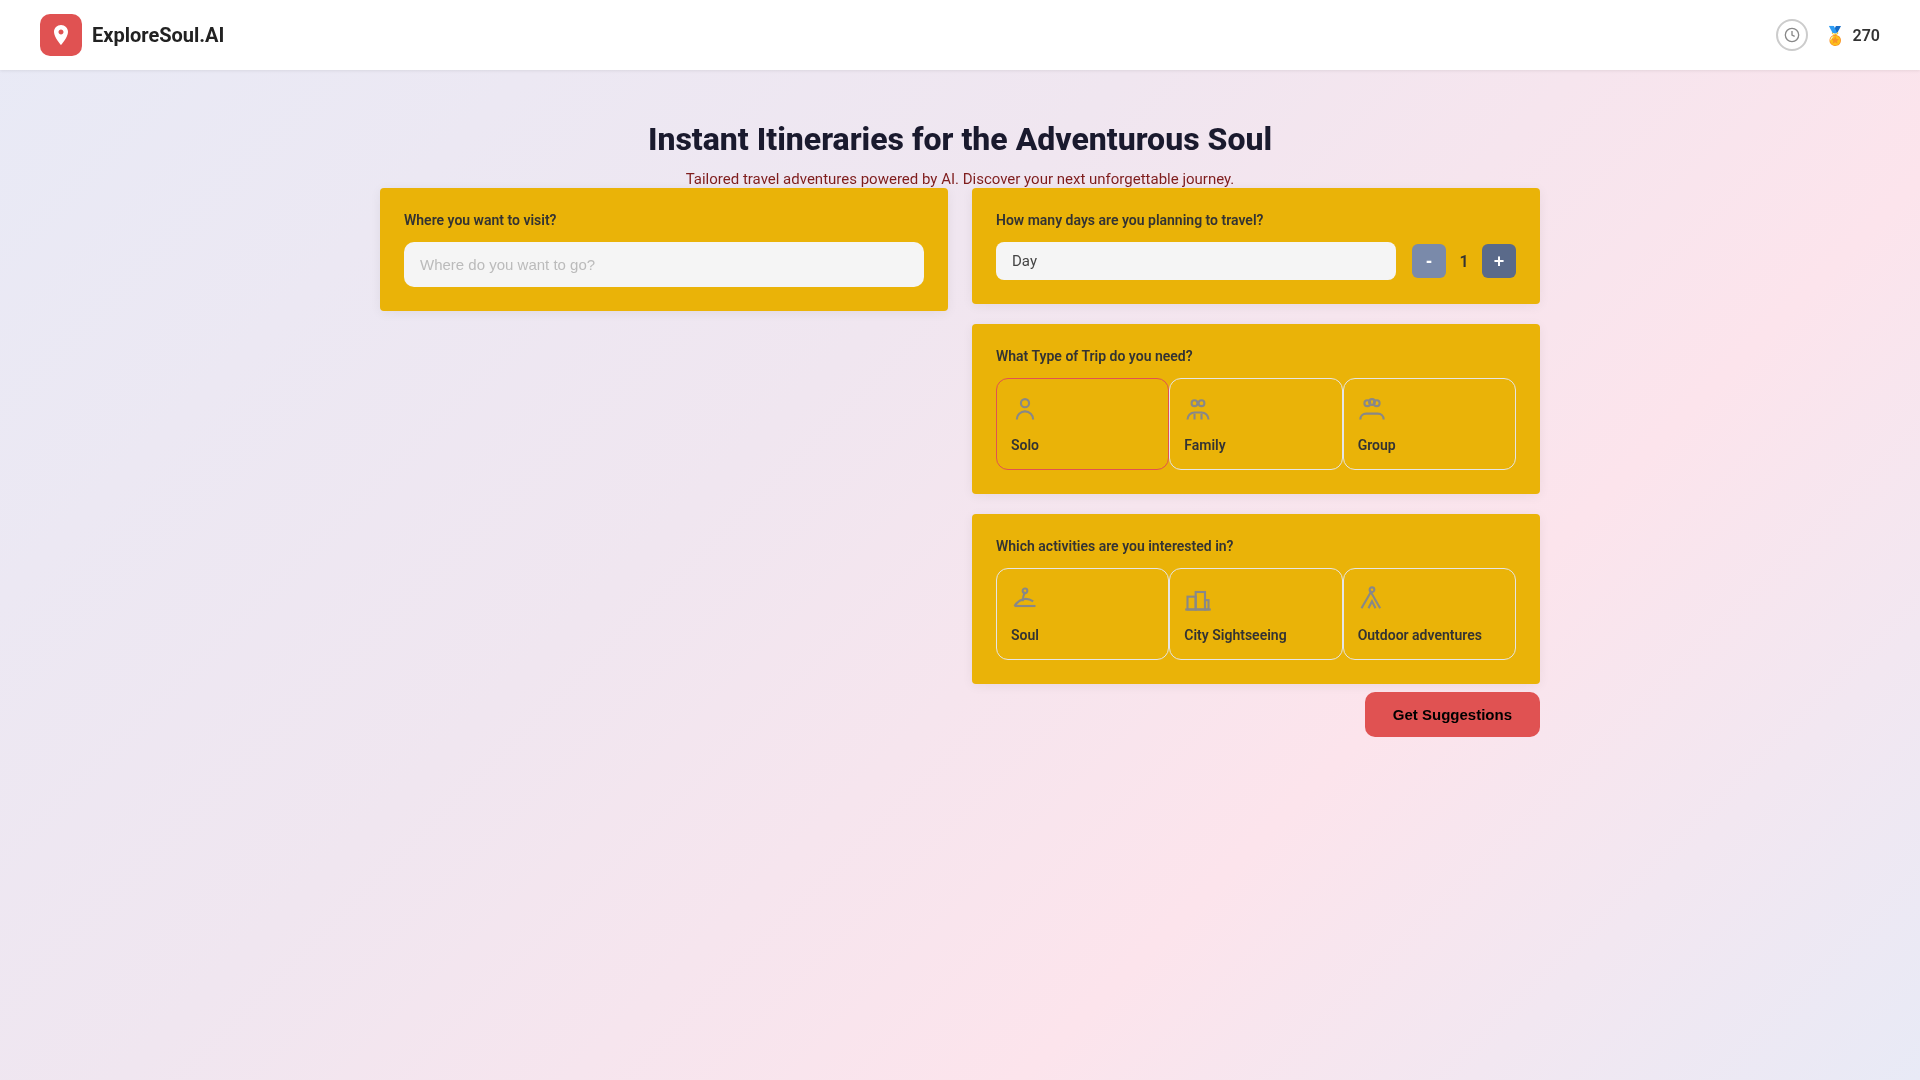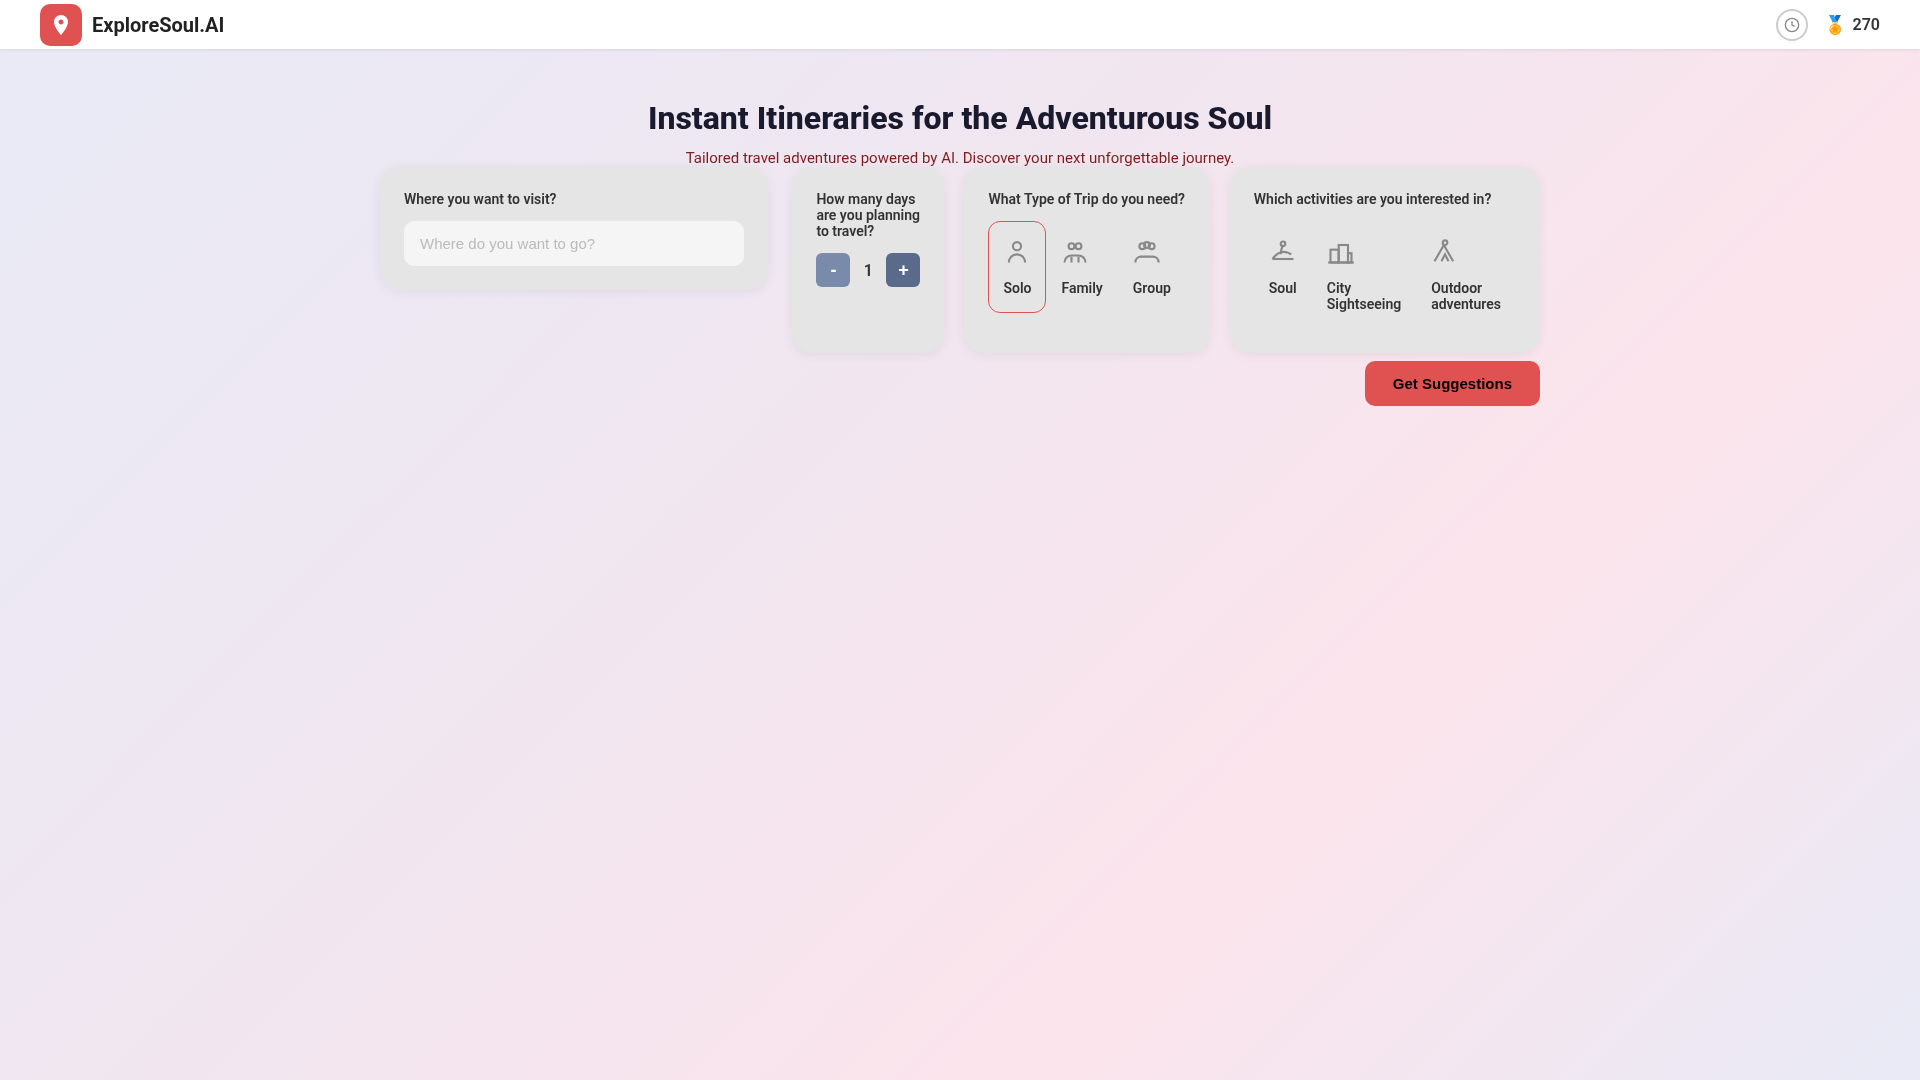--- a/index.html
+++ b/index.html
@@ -8,21 +8,21 @@
       font-family: -apple-system, BlinkMacSystemFont, 'Segoe UI', Roboto, sans-serif;
       background: linear-gradient(135deg, #e8eaf6 0%, #f0e6f0 40%, #fce4ec 70%, #e8eaf6 100%);
       min-height: 1080px;
       width: 1920px;
       overflow-x: hidden;
     }
 
     
     .header {
       background: white;
-      height: 49px;
+      height: 70px;
       display: flex;
       align-items: center;
       justify-content: space-between;
       padding: 0 40px;
       box-shadow: 0 1px 3px rgba(0,0,0,0.08);
     }
 
     .logo-area {
       display: flex;
       align-items: center;
@@ -111,22 +111,22 @@
     }
 
     
     .left-column {
       display: flex;
       flex-direction: column;
       gap: 20px;
     }
 
     .card {
-      background: #e5e5e5;
-      border-radius: 20px;
+      background: #eab308;
+      border-radius: 4px;
       padding: 24px;
       box-shadow: 0 2px 12px rgba(0,0,0,0.06);
     }
 
     .card-label {
       font-size: 14px;
       font-weight: 600;
       color: #333;
       margin-bottom: 14px;
     }
@@ -142,21 +142,21 @@
       outline: none;
     }
 
     .text-input::placeholder {
       color: #bbb;
     }
 
     
     .right-column {
       display: flex;
-      flex-direction: row;
+      flex-direction: column;
       gap: 20px;
     }
 
     
     .days-row {
       display: flex;
       align-items: center;
       justify-content: space-between;
       margin-top: 4px;
     }
@@ -290,20 +290,21 @@
         <div class="card-label">Where you want to visit?</div>
         <input class="text-input" type="text" placeholder="Where do you want to go?" style="">
       </div>
     </div>
 
     <div class="right-column">
 
       <div class="card">
         <div class="card-label">How many days are you planning to travel?</div>
         <div class="days-row">
+          <div class="days-label">Day</div>
           <div class="counter-controls">
             <button class="counter-btn minus">-</button>
             <span class="counter-value">1</span>
             <button class="counter-btn plus">+</button>
           </div>
         </div>
       </div>
 
       <div class="card">
         <div class="card-label">What Type of Trip do you need?</div>

